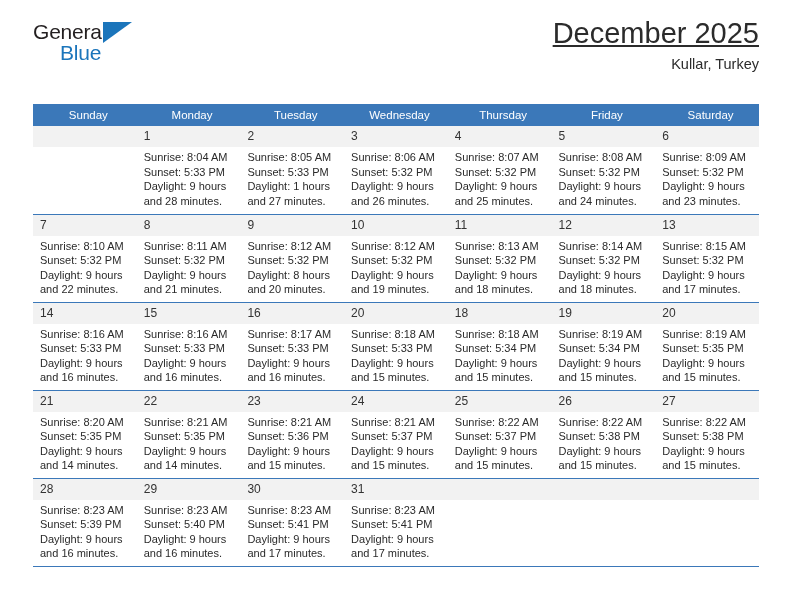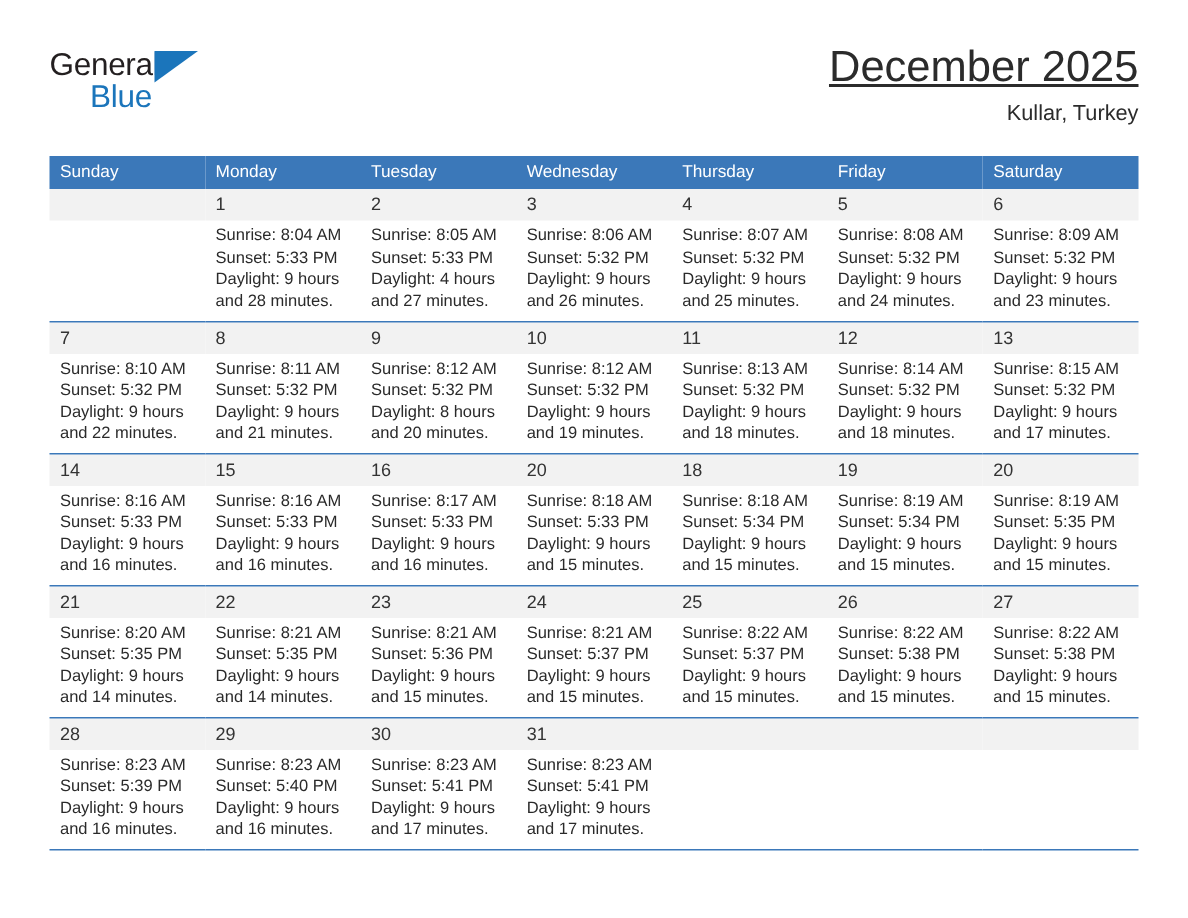--- a/index.html
+++ b/index.html
@@ -18,21 +18,21 @@
     position: relative;
     width: 792px;
     height: 612px;
     box-sizing: border-box;
   }
 
   
   .header {
     position: absolute;
     left: 33px;
-    top: 28px;
+    top: 16px;
     width: 726px;
     height: 68px;
   }
   .logo {
     position: absolute;
     left: 0;
     top: 4px;
     width: 200px;
     height: 56px;
   }
@@ -92,21 +92,21 @@
     top: 104px;
     width: 726px;
     border-collapse: collapse;
     table-layout: fixed;
   }
   .calendar th {
     background: #3b78b9;
     color: #ffffff;
     font-size: 11.5px;
     font-weight: normal;
-    text-align: left;
+    text-align: center;
     padding: 5px 0 5px 7px;
     height: 12px;
     border: none;
   }
   .calendar td {
     vertical-align: top;
     padding: 0;
     border: none;
     border-bottom: 1px solid #3b78b9;
     height: 88px;
@@ -203,21 +203,21 @@
                 <div class="daylight-wrap">Daylight: 9 hours and 28 minutes.</div>
               </div>
             </div>
           </td>
           <td class="day-cell">
             <div class="cell-inner">
               <div class="daynum">2</div>
               <div class="cell-body">
                 <div>Sunrise: 8:05 AM</div>
                 <div>Sunset: 5:33 PM</div>
-                <div class="daylight-wrap">Daylight: 4 hours and 27 minutes.</div>
+                <div class="daylight-wrap">Daylight: 1 hours and 27 minutes.</div>
               </div>
             </div>
           </td>
           <td class="day-cell">
             <div class="cell-inner">
               <div class="daynum">3</div>
               <div class="cell-body">
                 <div>Sunrise: 8:06 AM</div>
                 <div>Sunset: 5:32 PM</div>
                 <div class="daylight-wrap">Daylight: 9 hours and 26 minutes.</div>

